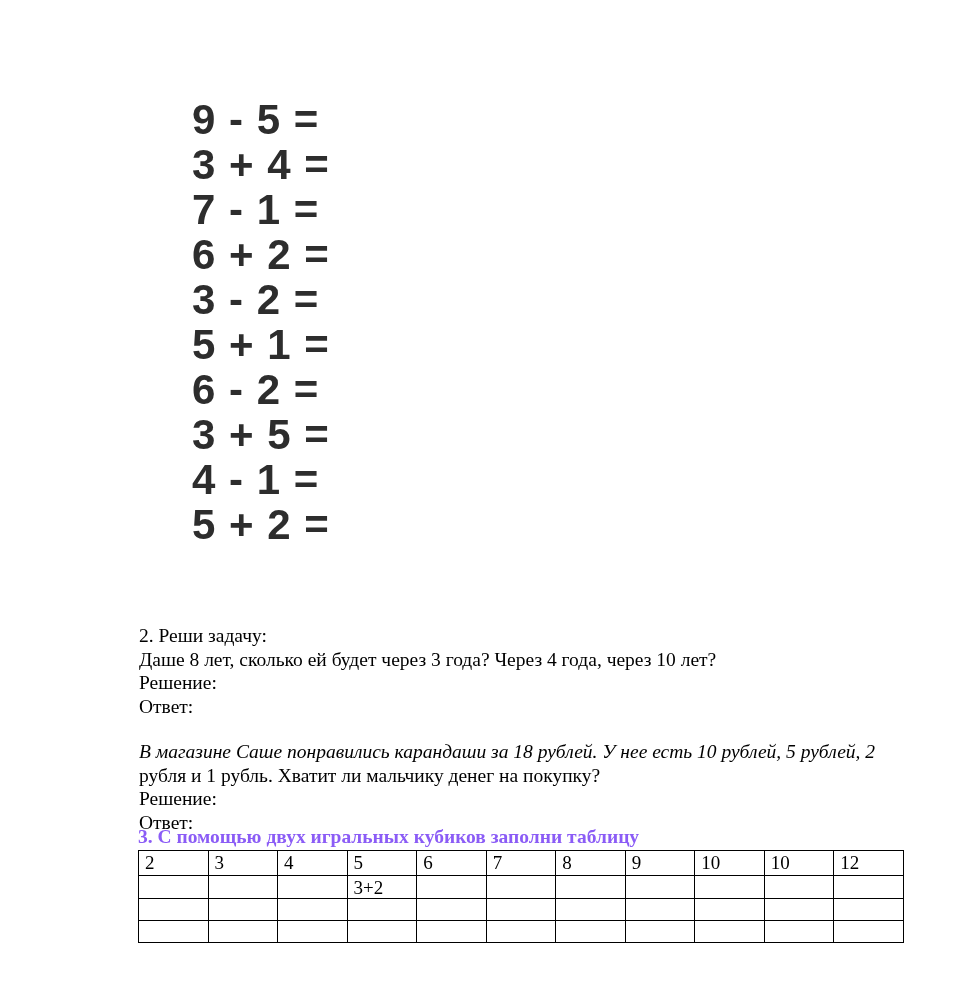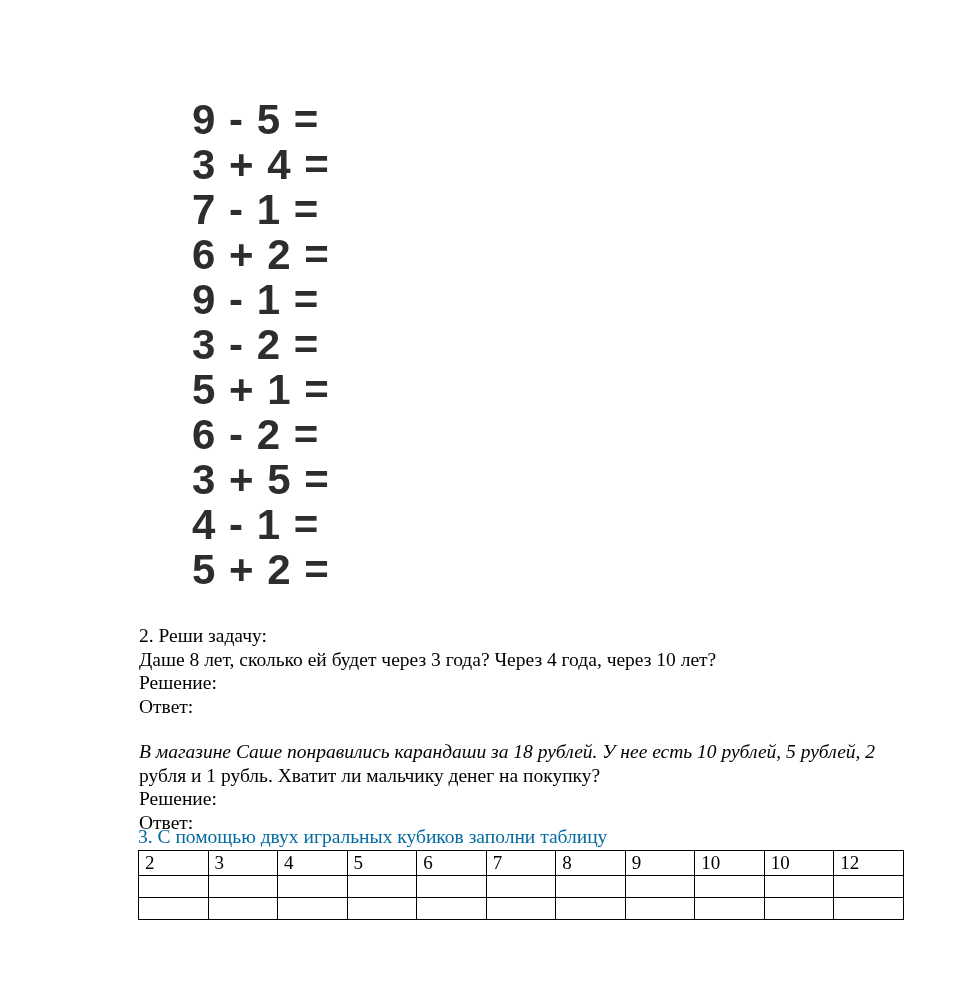--- a/index.html
+++ b/index.html
@@ -50,21 +50,22 @@
   .task3 {
     position: absolute;
     left: 138px;
     top: 827px;
     width: 775px;
   }
   .task3-heading {
     margin: 0 0 3px 0;
     font-size: 19.5px;
     line-height: 20px;
-    color: #0369a1;
+    color: #8b5cf6;
+    font-weight: bold;
   }
   table.dice {
     border-collapse: collapse;
     table-layout: fixed;
     width: 766px;
   }
   table.dice td {
     border: 1.5px solid #000000;
     font-family: "Liberation Serif", serif;
     font-size: 19px;
@@ -80,21 +81,20 @@
 </head>
 <body>
 
 <div class="page">
 
   <div class="expressions">
     <div class="expr">9 - 5 =</div>
     <div class="expr">3 + 4 =</div>
     <div class="expr">7 - 1 =</div>
     <div class="expr">6 + 2 =</div>
-    <div class="expr">9 - 1 =</div>
     <div class="expr">3 - 2 =</div>
     <div class="expr">5 + 1 =</div>
     <div class="expr">6 - 2 =</div>
     <div class="expr">3 + 5 =</div>
     <div class="expr">4 - 1 =</div>
     <div class="expr">5 + 2 =</div>
   </div>
 
   <div class="tasks">
     <p>2. Реши задачу:</p>
@@ -121,20 +121,33 @@
           <td>8</td>
           <td>9</td>
           <td>10</td>
           <td>10</td>
           <td>12</td>
         </tr>
         <tr class="bdy">
           <td></td>
           <td></td>
           <td></td>
+          <td>3+2</td>
+          <td></td>
+          <td></td>
+          <td></td>
+          <td></td>
+          <td></td>
+          <td></td>
+          <td></td>
+        </tr>
+        <tr class="bdy">
+          <td></td>
+          <td></td>
+          <td></td>
           <td></td>
           <td></td>
           <td></td>
           <td></td>
           <td></td>
           <td></td>
           <td></td>
           <td></td>
         </tr>
         <tr class="bdy">

